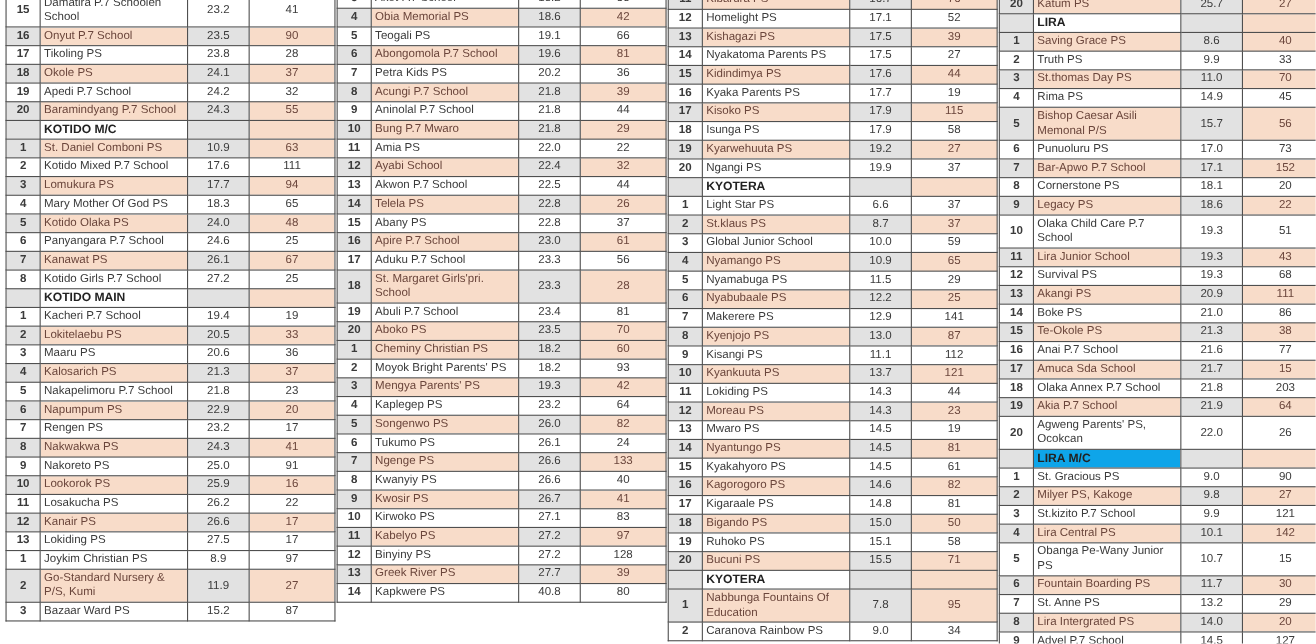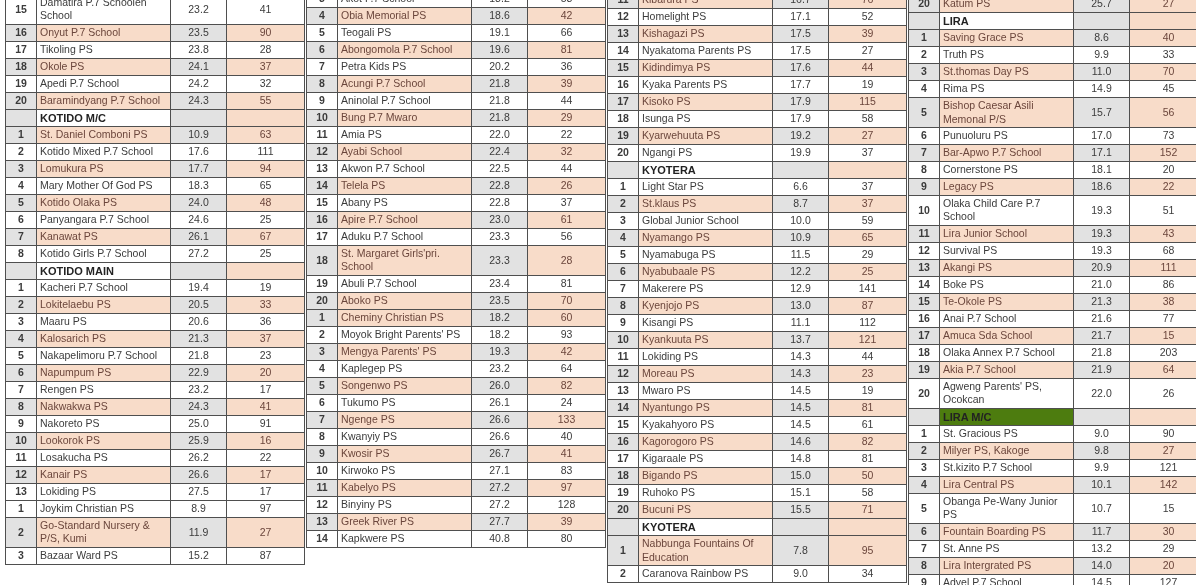--- a/index.html
+++ b/index.html
@@ -32,21 +32,21 @@
   td.rank   { width:24px;  text-align:center; font-weight:bold; padding:1px 1px; }
   td.name   { width:127px; text-align:left; }
   td.v1     { width:49px;  text-align:center; }
   td.v2     { width:71px;  text-align:center; }
   tr.hl td.rank { background:#e2e2e2; }
   tr.hl td.name { background:#f8dcc9; color:#6b463c; }
   tr.hl td.v1   { background:#e2e2e2; }
   tr.hl td.v2   { background:#f8dcc9; color:#6b463c; }
   tr.section td.rank { background:#e2e2e2; }
   tr.section td.name { font-weight:bold; font-size:11px; color:#222;margin-left:10px; }
-  tr.section.hl td.name { background:#4d7c0f; }
+  tr.section.hl td.name { background:#0ea5e9; }
   tr.section td.v1 { background:#e2e2e2; }
   tr.section td.v2 { background:#f8dcc9; }
 </style>
 </head>
 <body>
 
 <div id="panels-root">
     <div class="panel" style="left: 5px; top: -6px;">
       <table class="rank-table">
         <tbody>

